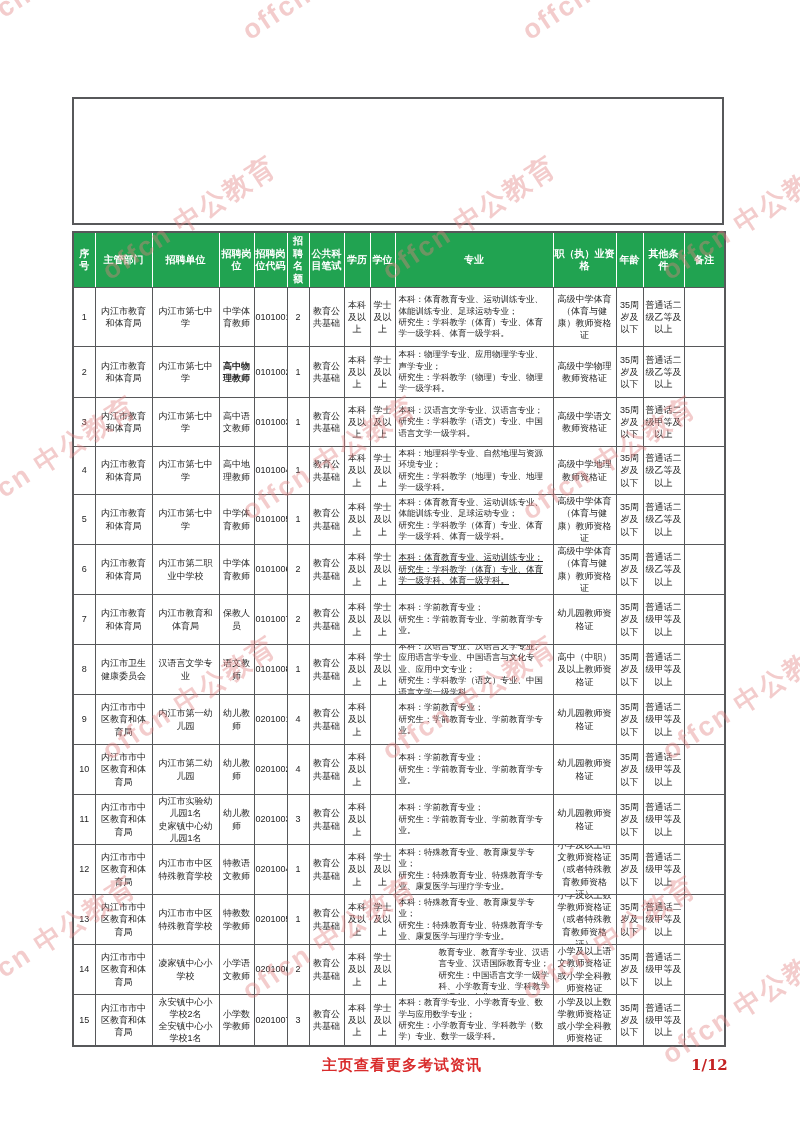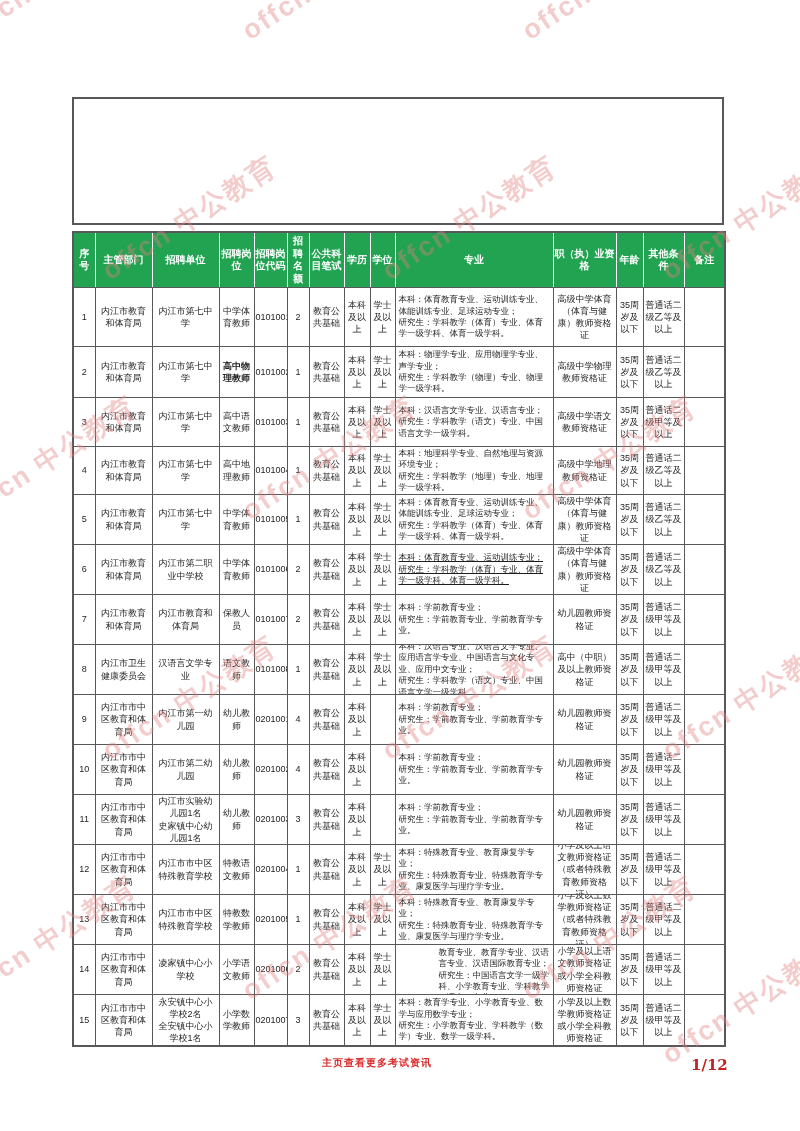--- a/index.html
+++ b/index.html
@@ -51,21 +51,21 @@
   td .cw{
     display:flex;flex-direction:column;justify-content:center;align-items:center;
     text-align:center;overflow:hidden;white-space:pre-line;line-height:1.34;padding:0 1px;
   }
   td.col-zy .cw{align-items:flex-start;text-align:left;padding:0 3px;font-size:8.5px;}
   td.col-zpdw .cw,td.col-zgbm .cw{padding:0 2px;}
 
   
   .footer-link{
     position:absolute;left:322px;top:1056px;z-index:3;
-    color:var(--footer-red);font-weight:bold;font-size:10px;letter-spacing:1px;
+    color:var(--footer-red);font-weight:bold;font-size:15px;letter-spacing:1px;
   }
   .page-num{
     position:absolute;left:691px;top:1056px;z-index:3;
     color:#c42222;font-size:15px;font-family:"DejaVu Serif", serif;font-weight:bold;
   }
 </style>
 </head>
 <body>
 
 <div class="page">

